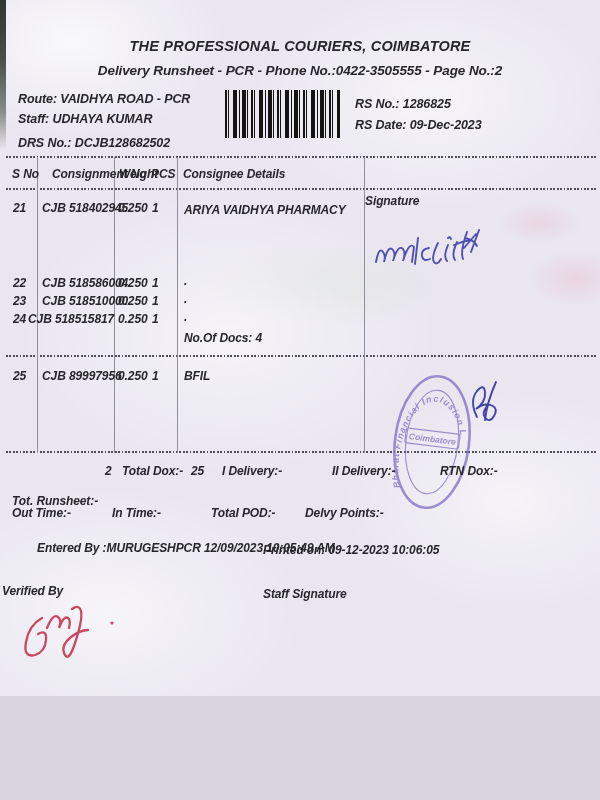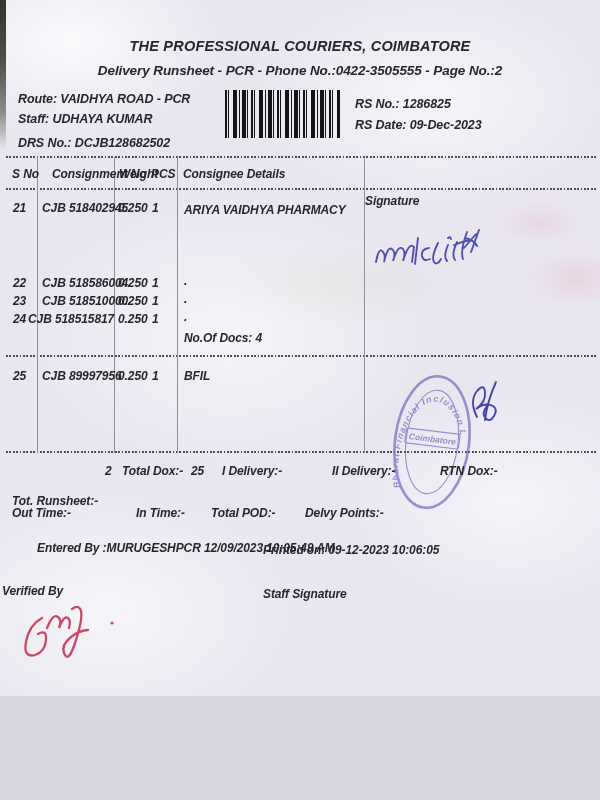--- a/index.html
+++ b/index.html
@@ -137,21 +137,21 @@
 
   <div class="t" style="left:12px;top:464px;margin-top:30px;">Tot. Runsheet:-</div>
   <div class="t" style="left:105px;top:464px;">2</div>
   <div class="t" style="left:122px;top:464px;">Total Dox:-</div>
   <div class="t" style="left:191px;top:464px;">25</div>
   <div class="t" style="left:222px;top:464px;">I Delivery:-</div>
   <div class="t" style="left:332px;top:464px;">II Delivery:-</div>
   <div class="t" style="left:440px;top:464px;">RTN Dox:-</div>
 
   <div class="t" style="left:12px;top:506px;">Out Time:-</div>
-  <div class="t" style="left:112px;top:506px;margin-left:24px;">In Time:-</div>
+  <div class="t" style="left:112px;top:506px;">In Time:-</div>
   <div class="t" style="left:211px;top:506px;">Total POD:-</div>
   <div class="t" style="left:305px;top:506px;">Delvy Points:-</div>
 
   <div class="t" style="left:17px;top:541px;padding-left:20px;">Entered By :MURUGESHPCR 12/09/2023 10:05:49 AM</div>
   <div class="t" style="left:263px;top:543px;">Printed on: 09-12-2023 10:06:05</div>
   <div class="t" style="left:2px;top:584px;">Verified By</div>
   <div class="t" style="left:263px;top:587px;">Staff Signature</div>
 
   <svg style="left:15px;top:592px;" width="110" height="85" viewBox="0 0 110 85">
     <path d="M27,26 q-13,7 -16,24 q-3,16 9,13 q10,-3 11,-15 q1,-11 -8,-6 M32,36 q6,-15 11,-11 q4,3 1,11 q5,-13 9,-10 q3,2 1,10 M57,17 q7,-5 9,2 q2,9 -7,35 q-6,17 -10,7 q-3,-8 7,-16 q9,-7 17,-7" fill="none" stroke="#c53a55" stroke-width="2.3" stroke-linecap="round" opacity=".92"></path>

